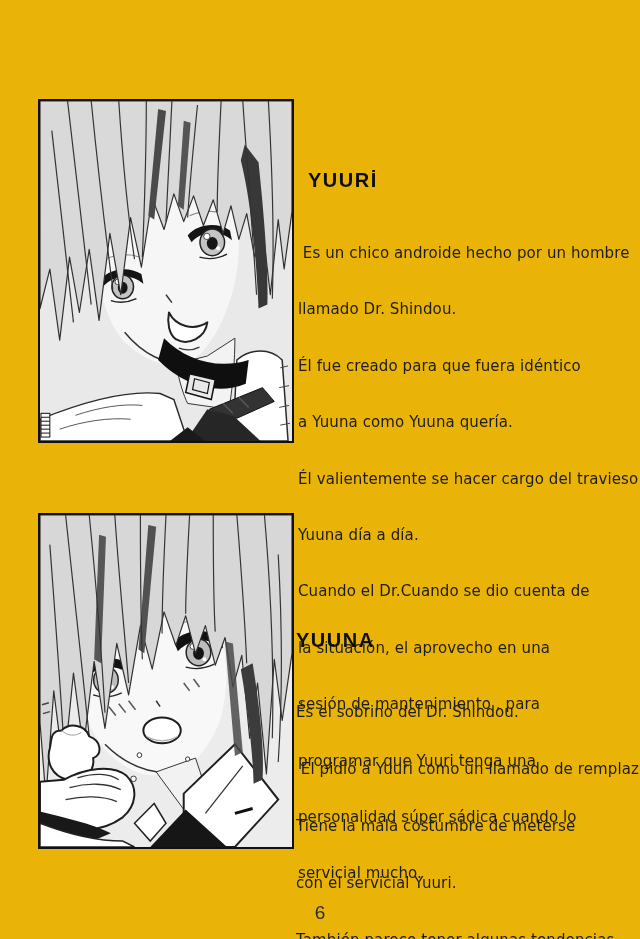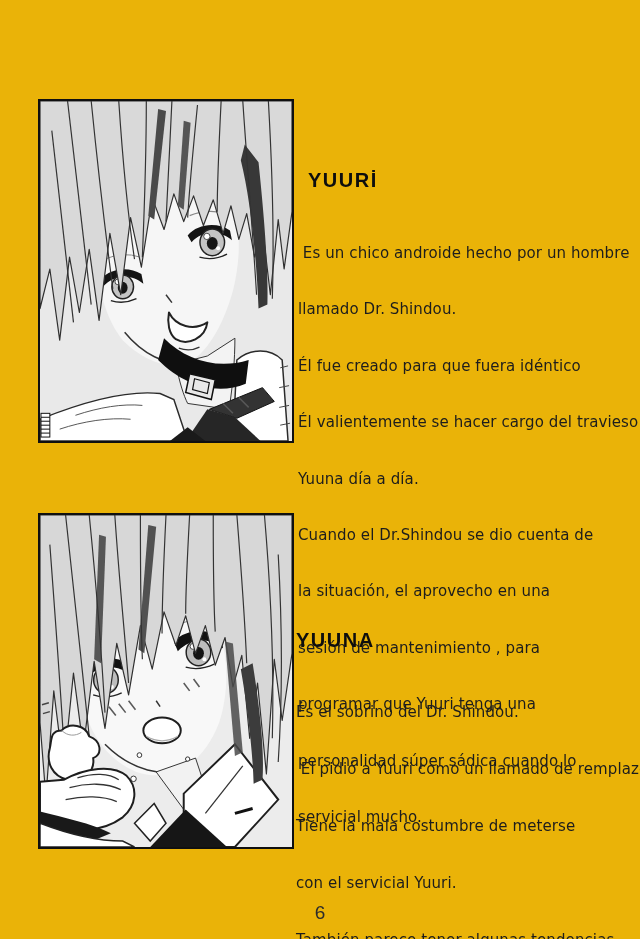--- a/index.html
+++ b/index.html
@@ -101,23 +101,24 @@
       <rect x="1" y="316" width="9" height="24" fill="#ffffff" stroke="#111" stroke-width="1"></rect>
       <path d="M1,320 H10 M1,324 H10 M1,328 H10 M1,332 H10 M1,336 H10" stroke="#111" stroke-width="1"></path>
     </svg>
   </div>
 
   <div class="name name-1">YUURİ</div>
   <div class="textblock tb-1">
     <div> Es un chico androide hecho por un hombre</div>
     <div>llamado Dr. Shindou.</div>
     <div>Él fue creado para que fuera idéntico</div>
+    <div>a Yuuna como Yuuna quería.</div>
     <div>Él valientemente se hacer cargo del travieso</div>
     <div>Yuuna día a día.</div>
-    <div>Cuando el Dr.Shindou se dio cuenta de</div>
+    <div>Cuando el Dr.Cuando se dio cuenta de</div>
     <div>la situación, el aprovecho en una</div>
     <div>sesión de mantenimiento , para</div>
     <div>programar que Yuuri tenga una</div>
     <div>personalidad súper sádica cuando lo</div>
     <div>servicial mucho.</div>
   </div>
 
   <div class="panel panel-2">
     <svg viewBox="0 0 256 336" preserveAspectRatio="none">
       <rect x="0" y="0" width="256" height="336" fill="#ececec"></rect>

